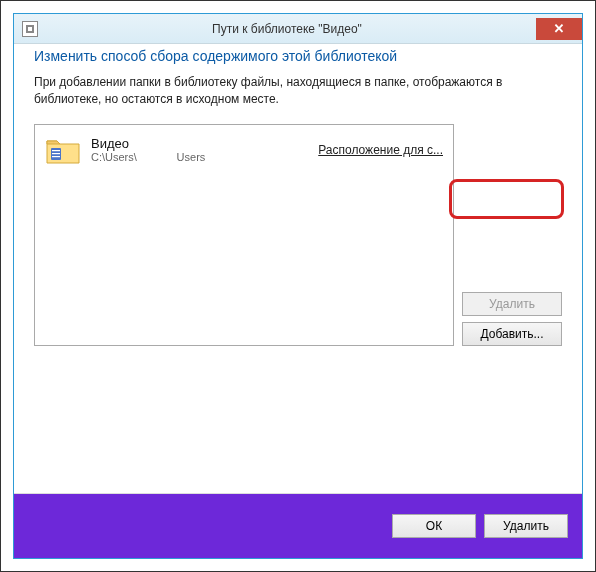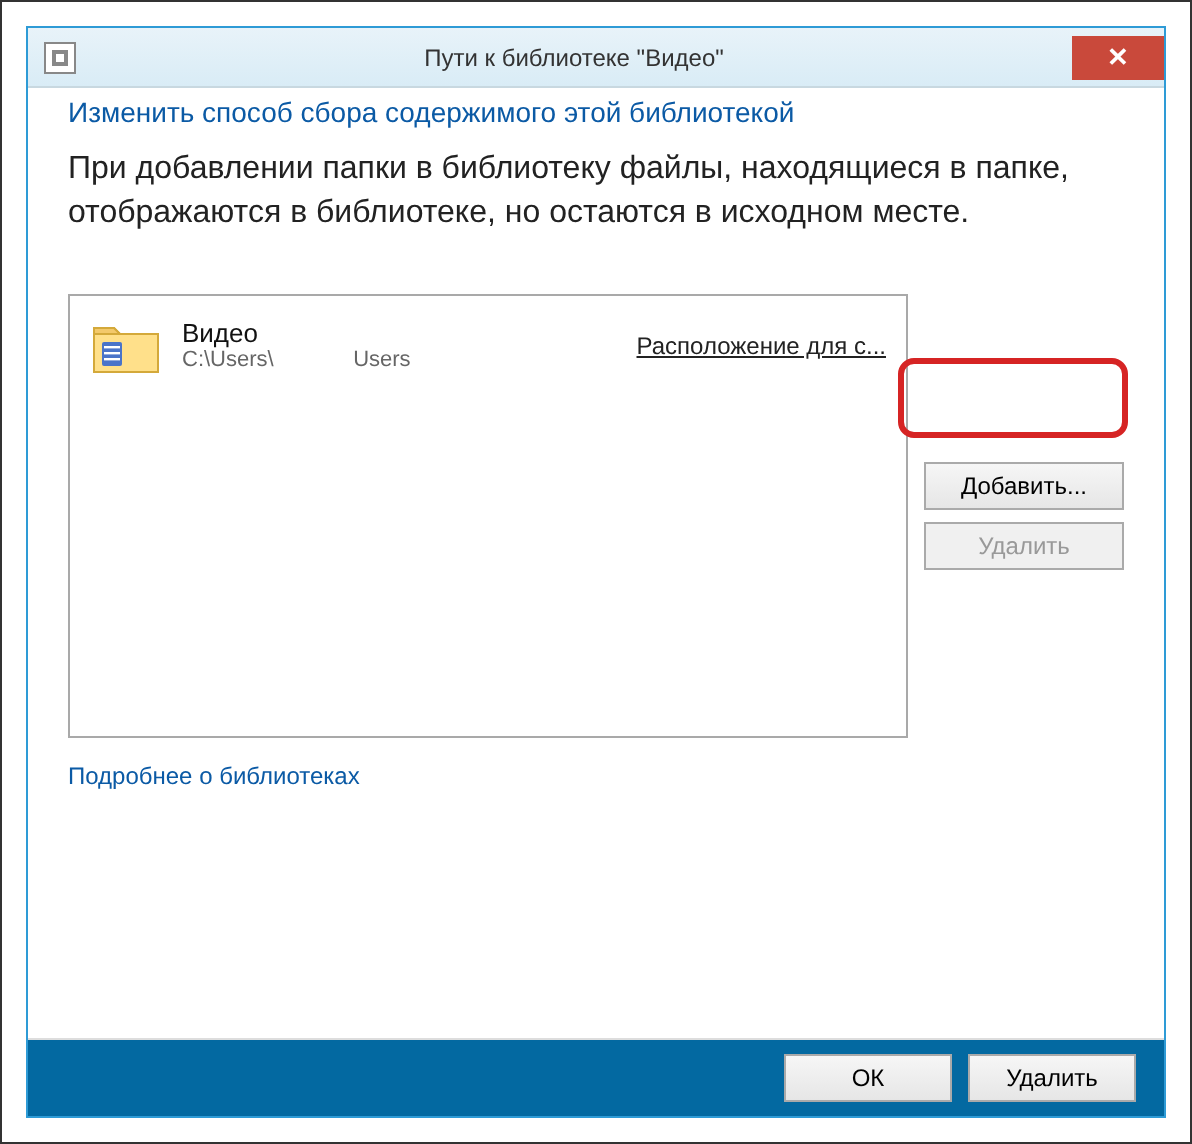--- a/index.html
+++ b/index.html
@@ -79,34 +79,33 @@
       display: flex;
       flex-direction: column;
     }
     .heading {
       color: #0b5aa5;
       font-size: 14px;
       margin-bottom: 10px;
     }
     .description {
       color: #222;
-      font-size: 16px;
+      font-size: 12px;
       line-height: 1.4;
       margin-bottom: 16px;
     }
     .section-label {
       font-size: 12px;
       color: #222;
       margin-bottom: 4px;
     }
     .list-row {
       display: flex;
       gap: 8px;
-      align-items: center;
-      margin-top: 12px;
+      align-items: flex-end;
     }
     .listbox {
       flex: 1;
       height: 222px;
       border: 1px solid #a9a9a9;
       background: #fff;
       padding: 6px;
       overflow: hidden;
     }
     .list-item {
@@ -168,22 +167,22 @@
     }
     .link {
       color: #0b5aa5;
       font-size: 12px;
       margin-top: 12px;
       cursor: pointer;
       display: inline-block;
     }
     .footer {
       border-top: 1px solid #ddd;
-      background: #0369a1;
-      padding: 7px 14px;
+      background: #6d28d9;
+      padding: 20px 14px;
       display: flex;
       justify-content: flex-end;
       gap: 8px;
     }
     .footer .btn { width: 84px; }
   </style>
 </head>
 <body>
 
 <div class="outer-border">
@@ -215,26 +214,25 @@
             </div>
             <div class="item-text">
               <span class="item-name">Видео</span>
               <span class="item-path">C:\Users\             Users</span>
             </div>
             <span class="item-location">Расположение для с...</span>
           </div>
         </div>
 
         <div class="side-buttons">
+          <button class="btn btn-disabled" disabled="">Удалить</button>
           <button class="btn">Добавить...</button>
-          <button class="btn btn-disabled" disabled="">Удалить</button>
         </div>
       </div>
 
-      <a class="link">Подробнее о библиотеках</a>
     </div>
 
     <div class="footer">
       <button class="btn">ОК</button>
       <button class="btn">Удалить</button>
     </div>
   </div>
 </div>
 
 <div class="highlight add-highlight"></div>

